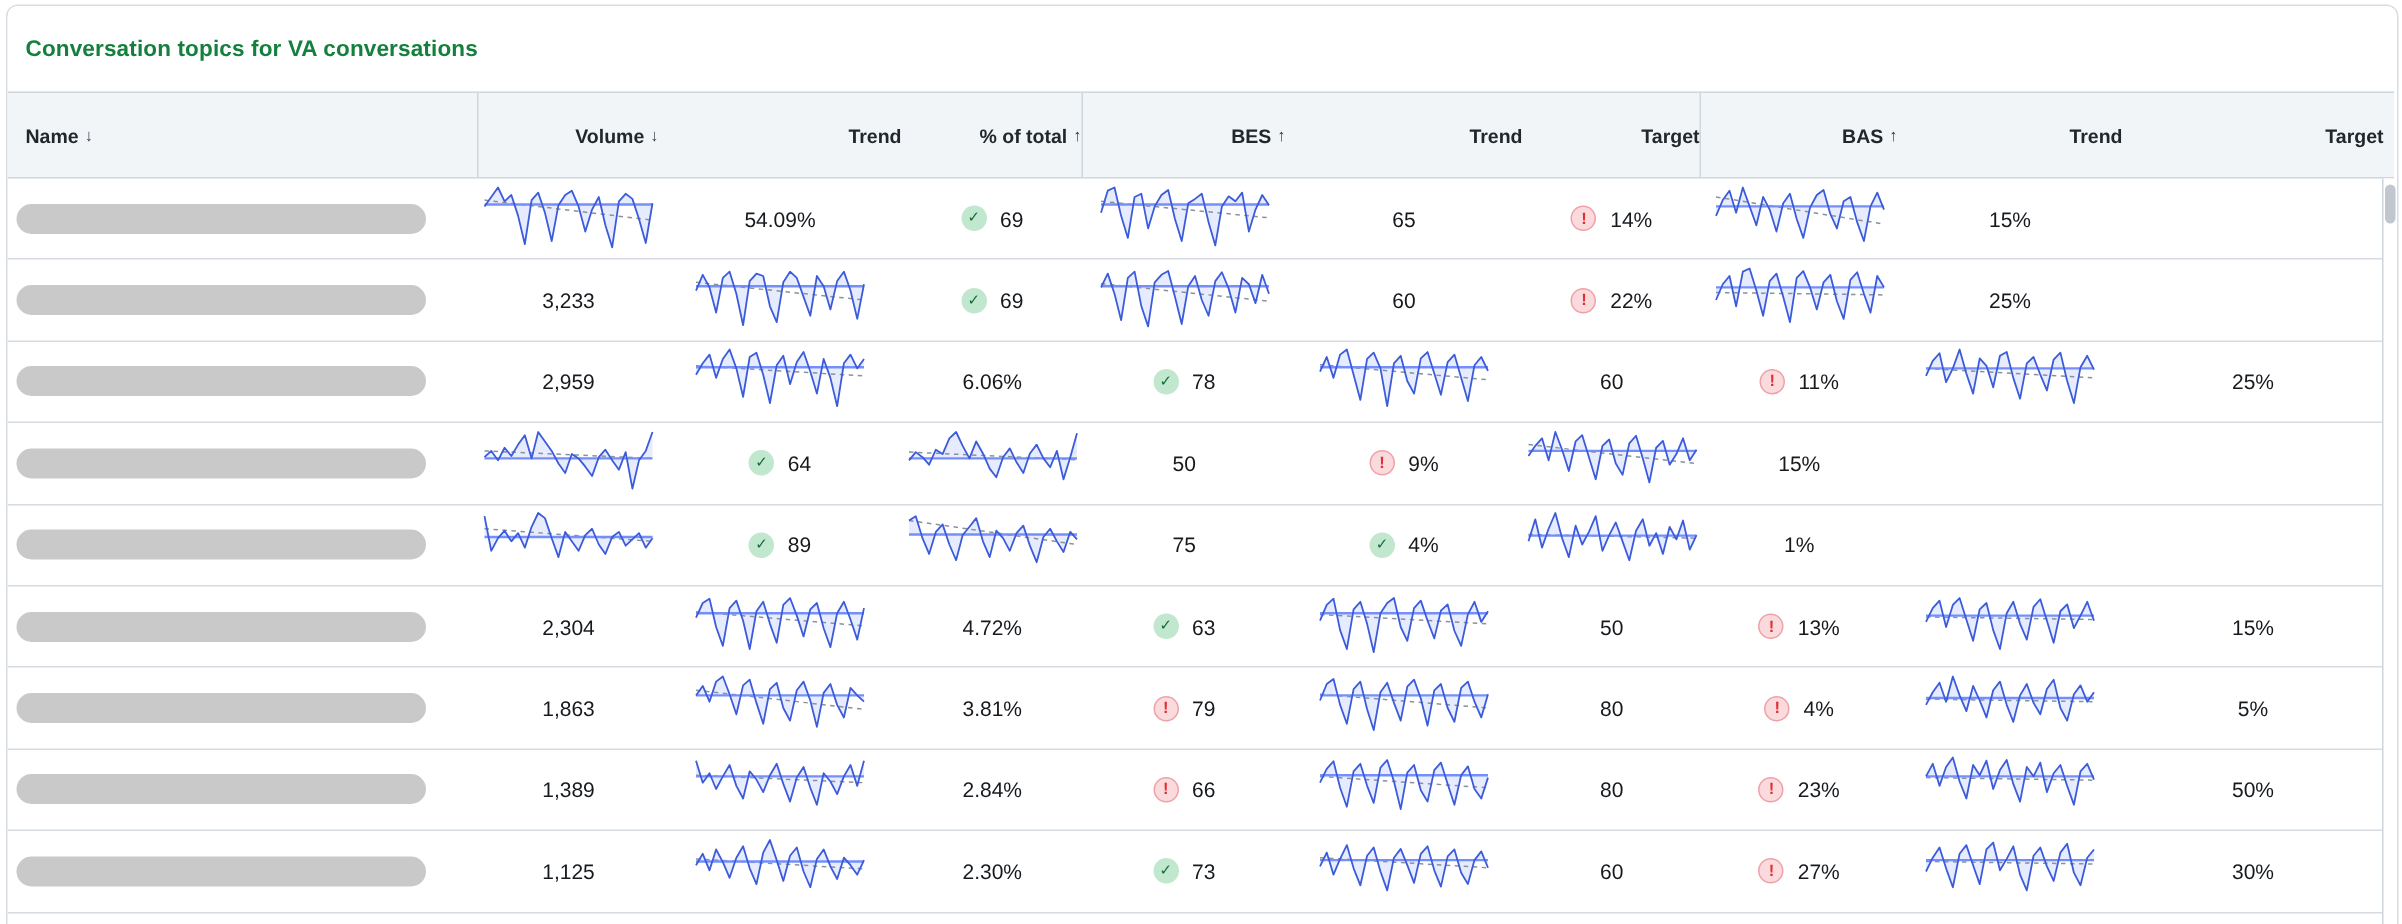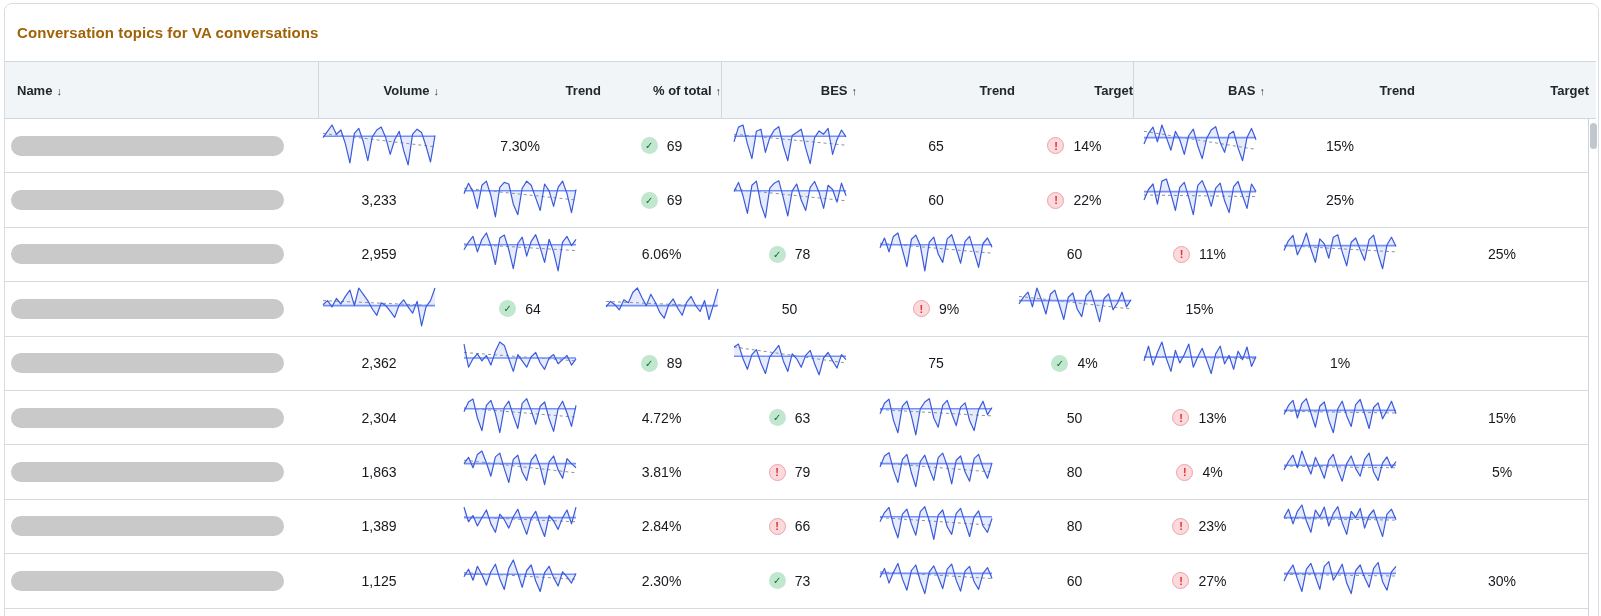--- a/index.html
+++ b/index.html
@@ -6,21 +6,21 @@
   body{
     width:1601px;height:616px;overflow:hidden;background:#ffffff;
     font-family:"Liberation Sans","DejaVu Sans",sans-serif;
     color:#121619;position:relative;
   }
   .card{
     position:absolute;left:4px;top:3px;width:1593px;height:700px;
     border:1px solid #d8dde3;border-radius:8px 8px 0 0;background:#fff;overflow:hidden;
   }
   .title-bar{height:57px;display:flex;align-items:center;padding-left:12px;box-sizing:border-box;background:#fff;}
-  .title-bar h1{font-size:15px;font-weight:700;margin:0;letter-spacing:.1px;color:#a16207;}
+  .title-bar h1{font-size:15px;font-weight:700;margin:0;letter-spacing:.1px;color:#15803d;}
   
   .grid{display:grid;grid-template-columns:314px 120px 162px 121px 135px 158px 119px 131px 150px 174px;}
   .thead{
     background:#f2f5f8;border-top:1px solid #d0d7dd;border-bottom:1px solid #d0d7dd;
     height:56px;width:1591px;
   }
   .th{
     display:flex;align-items:center;justify-content:flex-end;
     font-size:13px;font-weight:700;color:#21272a;gap:4px;box-sizing:border-box;
   }
@@ -101,21 +101,21 @@
     </div>
     <div class="cell">
           <span class="sparkbox"><svg width="112" height="46" viewBox="0 0 112 46" style="overflow:visible">
               <path d="M0,13.3 L0.0,14.6 L4.5,8.3 L9.0,2.0 L13.4,11.2 L17.9,7.0 L22.4,20.9 L26.9,39.8 L31.4,10.4 L35.8,5.4 L40.3,18.8 L44.8,37.7 L49.3,13.8 L53.8,7.0 L58.2,4.1 L62.7,14.6 L67.2,31.4 L71.7,16.7 L76.2,8.3 L80.6,27.2 L85.1,41.9 L89.6,11.2 L94.1,6.2 L98.6,9.6 L103.0,23.0 L107.5,39.0 L112.0,12.5 L112,13.3 Z" fill="rgba(76,110,245,0.14)" stroke="none"></path>
               <line x1="0" y1="10.4" x2="112" y2="23.8" stroke="#8a9199" stroke-width="1" stroke-dasharray="3 3"></line>
               <line x1="0" y1="13.3" x2="112" y2="13.3" stroke="#748ffc" stroke-width="1.6"></line>
               <polyline points="0.0,14.6 4.5,8.3 9.0,2.0 13.4,11.2 17.9,7.0 22.4,20.9 26.9,39.8 31.4,10.4 35.8,5.4 40.3,18.8 44.8,37.7 49.3,13.8 53.8,7.0 58.2,4.1 62.7,14.6 67.2,31.4 71.7,16.7 76.2,8.3 80.6,27.2 85.1,41.9 89.6,11.2 94.1,6.2 98.6,9.6 103.0,23.0 107.5,39.0 112.0,12.5" fill="none" stroke="#3b5bdb" stroke-width="1.2" stroke-linejoin="round"></polyline>
             </svg></span>
         </div>
     <div class="cell">
-          <span>7.30%</span>
+          <span>54.09%</span>
         </div>
     <div class="cell chipcell">
       <span class="chip chip-good">✓</span>
       <span>69</span>
     </div>
     <div class="cell">
           <span class="sparkbox"><svg width="112" height="46" viewBox="0 0 112 46" style="overflow:visible">
               <path d="M0,13.3 L0.0,18.8 L4.5,4.1 L9.0,2.0 L13.4,20.9 L17.9,35.6 L22.4,8.3 L26.9,6.2 L31.4,29.3 L35.8,14.6 L40.3,7.0 L44.8,3.7 L49.3,23.0 L53.8,37.7 L58.2,12.5 L62.7,9.6 L67.2,6.2 L71.7,25.1 L76.2,40.6 L80.6,14.6 L85.1,7.9 L89.6,11.2 L94.1,5.4 L98.6,31.4 L103.0,16.7 L107.5,7.0 L112.0,13.8 L112,13.3 Z" fill="rgba(76,110,245,0.14)" stroke="none"></path>
               <line x1="0" y1="11.2" x2="112" y2="22.2" stroke="#8a9199" stroke-width="1" stroke-dasharray="3 3"></line>
               <line x1="0" y1="13.3" x2="112" y2="13.3" stroke="#748ffc" stroke-width="1.6"></line>
@@ -277,23 +277,20 @@
         </div>
     <div class="cell">
           <span>15%</span>
         </div>
   </div>
       <div class="row grid">
     <div class="cell left">
       <div class="skeleton-pill"></div>
     </div>
     <div class="cell">
-          <span>2,362</span>
-        </div>
-    <div class="cell">
           <span class="sparkbox"><svg width="112" height="46" viewBox="0 0 112 46" style="overflow:visible">
               <path d="M0,18.0 L0.0,4.1 L4.5,27.2 L9.0,18.8 L13.4,13.8 L17.9,20.9 L22.4,15.4 L26.9,25.1 L31.4,11.2 L35.8,2.0 L40.3,5.4 L44.8,18.8 L49.3,31.4 L53.8,14.6 L58.2,20.9 L62.7,27.2 L67.2,16.7 L71.7,12.5 L76.2,23.0 L80.6,29.3 L85.1,18.0 L89.6,14.6 L94.1,23.8 L98.6,19.6 L103.0,15.4 L107.5,25.1 L112.0,18.8 L112,18.0 Z" fill="rgba(76,110,245,0.14)" stroke="none"></path>
               <line x1="0" y1="12.5" x2="112" y2="20.9" stroke="#8a9199" stroke-width="1" stroke-dasharray="3 3"></line>
               <line x1="0" y1="18.0" x2="112" y2="18.0" stroke="#748ffc" stroke-width="1.6"></line>
               <polyline points="0.0,4.1 4.5,27.2 9.0,18.8 13.4,13.8 17.9,20.9 22.4,15.4 26.9,25.1 31.4,11.2 35.8,2.0 40.3,5.4 44.8,18.8 49.3,31.4 53.8,14.6 58.2,20.9 62.7,27.2 67.2,16.7 71.7,12.5 76.2,23.0 80.6,29.3 85.1,18.0 89.6,14.6 94.1,23.8 98.6,19.6 103.0,15.4 107.5,25.1 112.0,18.8" fill="none" stroke="#3b5bdb" stroke-width="1.2" stroke-linejoin="round"></polyline>
             </svg></span>
         </div>
     <div class="cell chipcell">
       <span class="chip chip-good">✓</span>
       <span>89</span>
@@ -461,20 +458,23 @@
       <span>23%</span>
     </div>
     <div class="cell">
           <span class="sparkbox"><svg width="112" height="46" viewBox="0 0 112 46" style="overflow:visible">
               <path d="M0,14.6 L0.0,14.6 L4.5,6.2 L9.0,20.9 L13.4,8.3 L17.9,2.0 L22.4,18.0 L26.9,29.3 L31.4,7.0 L35.8,13.8 L40.3,4.1 L44.8,23.0 L49.3,10.4 L53.8,3.7 L58.2,19.6 L62.7,31.4 L67.2,8.3 L71.7,14.6 L76.2,5.4 L80.6,25.1 L85.1,12.5 L89.6,7.0 L94.1,20.9 L98.6,33.5 L103.0,11.2 L107.5,6.2 L112.0,16.7 L112,14.6 Z" fill="rgba(76,110,245,0.14)" stroke="none"></path>
               <line x1="0" y1="15.4" x2="112" y2="17.1" stroke="#8a9199" stroke-width="1" stroke-dasharray="3 3"></line>
               <line x1="0" y1="14.6" x2="112" y2="14.6" stroke="#748ffc" stroke-width="1.6"></line>
               <polyline points="0.0,14.6 4.5,6.2 9.0,20.9 13.4,8.3 17.9,2.0 22.4,18.0 26.9,29.3 31.4,7.0 35.8,13.8 40.3,4.1 44.8,23.0 49.3,10.4 53.8,3.7 58.2,19.6 62.7,31.4 67.2,8.3 71.7,14.6 76.2,5.4 80.6,25.1 85.1,12.5 89.6,7.0 94.1,20.9 98.6,33.5 103.0,11.2 107.5,6.2 112.0,16.7" fill="none" stroke="#3b5bdb" stroke-width="1.2" stroke-linejoin="round"></polyline>
             </svg></span>
         </div>
+    <div class="cell">
+          <span>50%</span>
+        </div>
   </div>
       <div class="row grid">
     <div class="cell left">
       <div class="skeleton-pill"></div>
     </div>
     <div class="cell">
           <span>1,125</span>
         </div>
     <div class="cell">
           <span class="sparkbox"><svg width="112" height="46" viewBox="0 0 112 46" style="overflow:visible">

